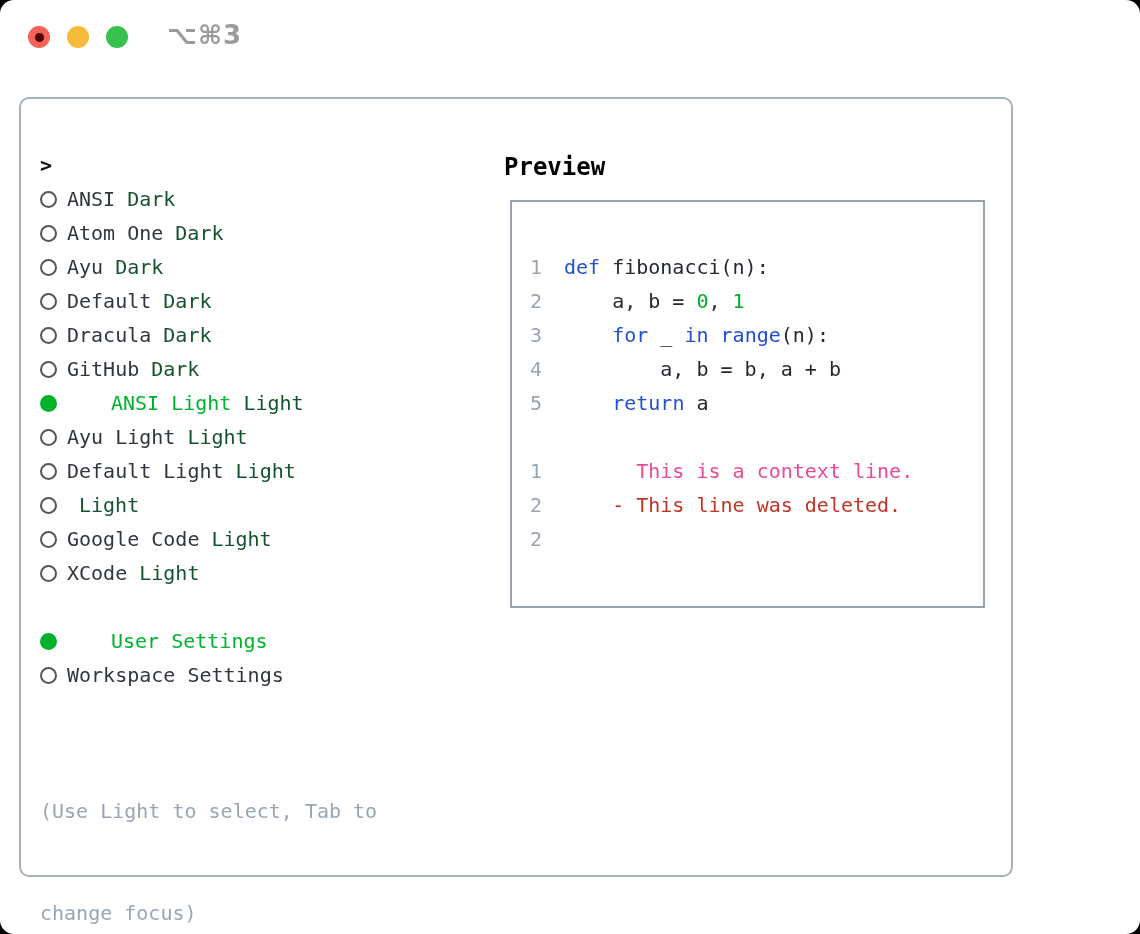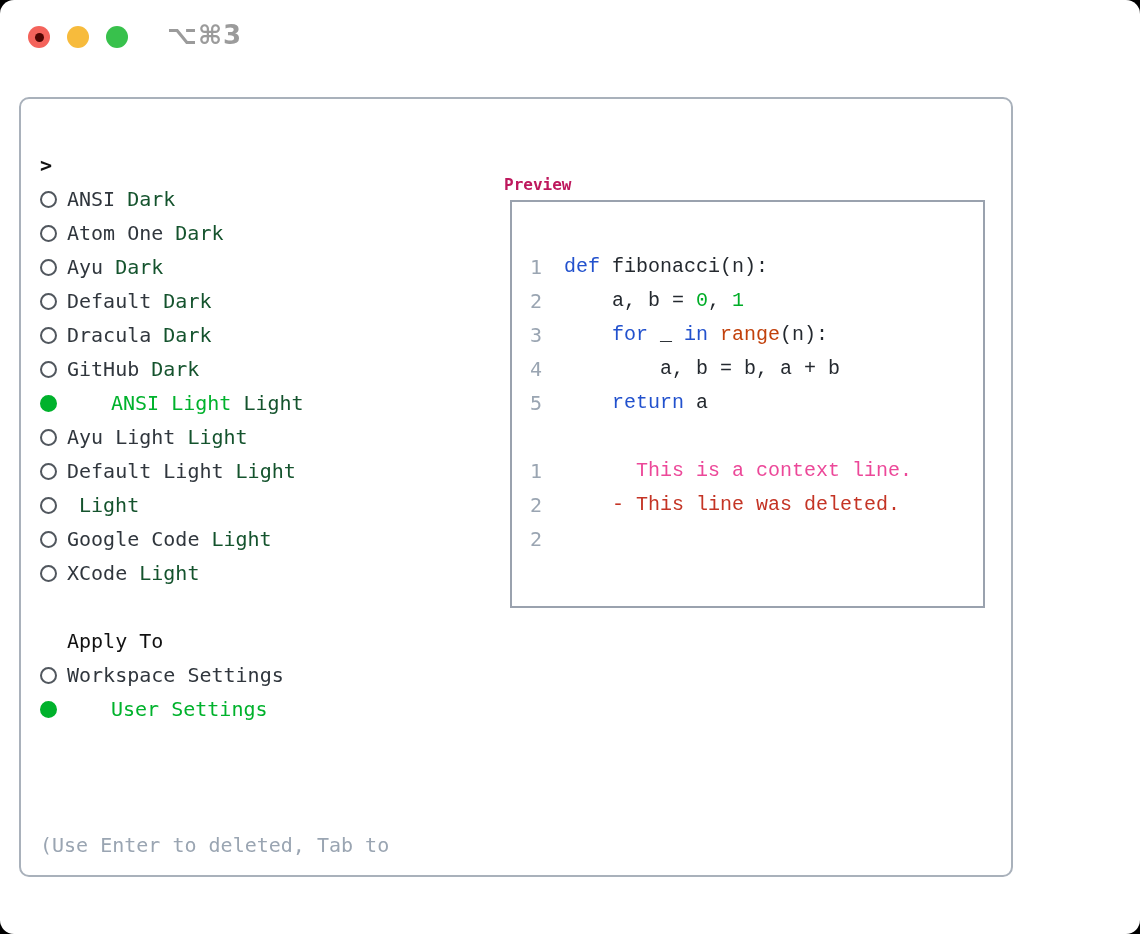--- a/index.html
+++ b/index.html
@@ -33,33 +33,33 @@
   .cursor{color:#111;font-weight:bold;}
   .list-title{font-weight:bold;color:#111;white-space:pre;}
   .radio{width:13px;height:13px;border:2px solid #51575e;border-radius:50%;}
   .radio.on{background:#00b22c;border-color:#00b22c;}
   .theme-name{color:#30363d;white-space:pre;}
   .theme-name.sel{color:#00b22c;margin-left:44px;}
   .theme-variant{color:#14532d;margin-left:12px;white-space:pre;text-align:right;}
   .apply-title{color:#111;white-space:pre;}
   .hint{color:#9aa5b2;white-space:pre;}
   
-  .preview-title{position:absolute;left:483px;top:69px;font-size:16px;line-height:34px;font-weight:bold;color:#be185d;}
+  .preview-title{position:absolute;left:483px;top:51px;font-size:24px;line-height:34px;font-weight:bold;color:#000000;}
   .preview-box{
     position:absolute;left:489px;top:101px;width:475px;height:408px;
     border:2px solid #9aa2ae;box-sizing:border-box;
     padding:48px 0 0 18px;overflow:hidden;
   }
   .cline{display:flex;align-items:center;height:34px;font-size:20px;line-height:34px;}
   .lnum{width:34px;flex:0 0 34px;color:#9aa5b2;white-space:pre;}
-  .code-content{white-space:pre;font-family:Liberation Mono, monospace;}
+  .code-content{white-space:pre;}
   .tk{white-space:pre;}
   .tk-txt{color:#24292f;}
   .tk-kw{color:#2251cd;}
-  .tk-fn{color:#c2410c;text-align:center;}
+  .tk-fn{color:#1d4ed8;text-align:center;}
   .tk-num{color:#00ad27;}
   .tk-ctx{color:#ec4899;}
   .tk-del{color:#c43425;}
   .tk-add{color:#00b81f;}
 </style>
 </head>
 <body>
 
 <div class="window">
 
@@ -164,44 +164,40 @@
             <span class="gutter">
               <span class="radio"></span>
             </span>
             <span class="theme-name">XCode</span>
             <span class="theme-variant">Light</span>
           </div>
         </div>
 
       <div class="row spacer"></div>
 
-      <div class="row">
-        <span class="gutter"></span>
-        <span class="apply-title">Apply To</span>
-      </div>
 
       <div id="apply-list">
           <div class="row">
             <span class="gutter">
+              <span class="radio on"></span>
+            </span>
+            <span class="theme-name sel">User Settings</span>
+          </div>
+          <div class="row">
+            <span class="gutter">
               <span class="radio"></span>
             </span>
             <span class="theme-name">Workspace Settings</span>
           </div>
-          <div class="row">
-            <span class="gutter">
-              <span class="radio on"></span>
-            </span>
-            <span class="theme-name sel">User Settings</span>
-          </div>
         </div>
 
       <div class="row spacer"></div>
 
       <div class="hint">
-        <div>(Use Enter to deleted, Tab to</div>
+        <div>(Use Light to select, Tab to</div>
         <div>change focus)</div>
       </div>
     </div>
 
     <div class="preview-title">Preview</div>
 
     <div class="preview-box">
       <div id="code-lines">
           <div class="cline">
             <span class="lnum">1</span>

